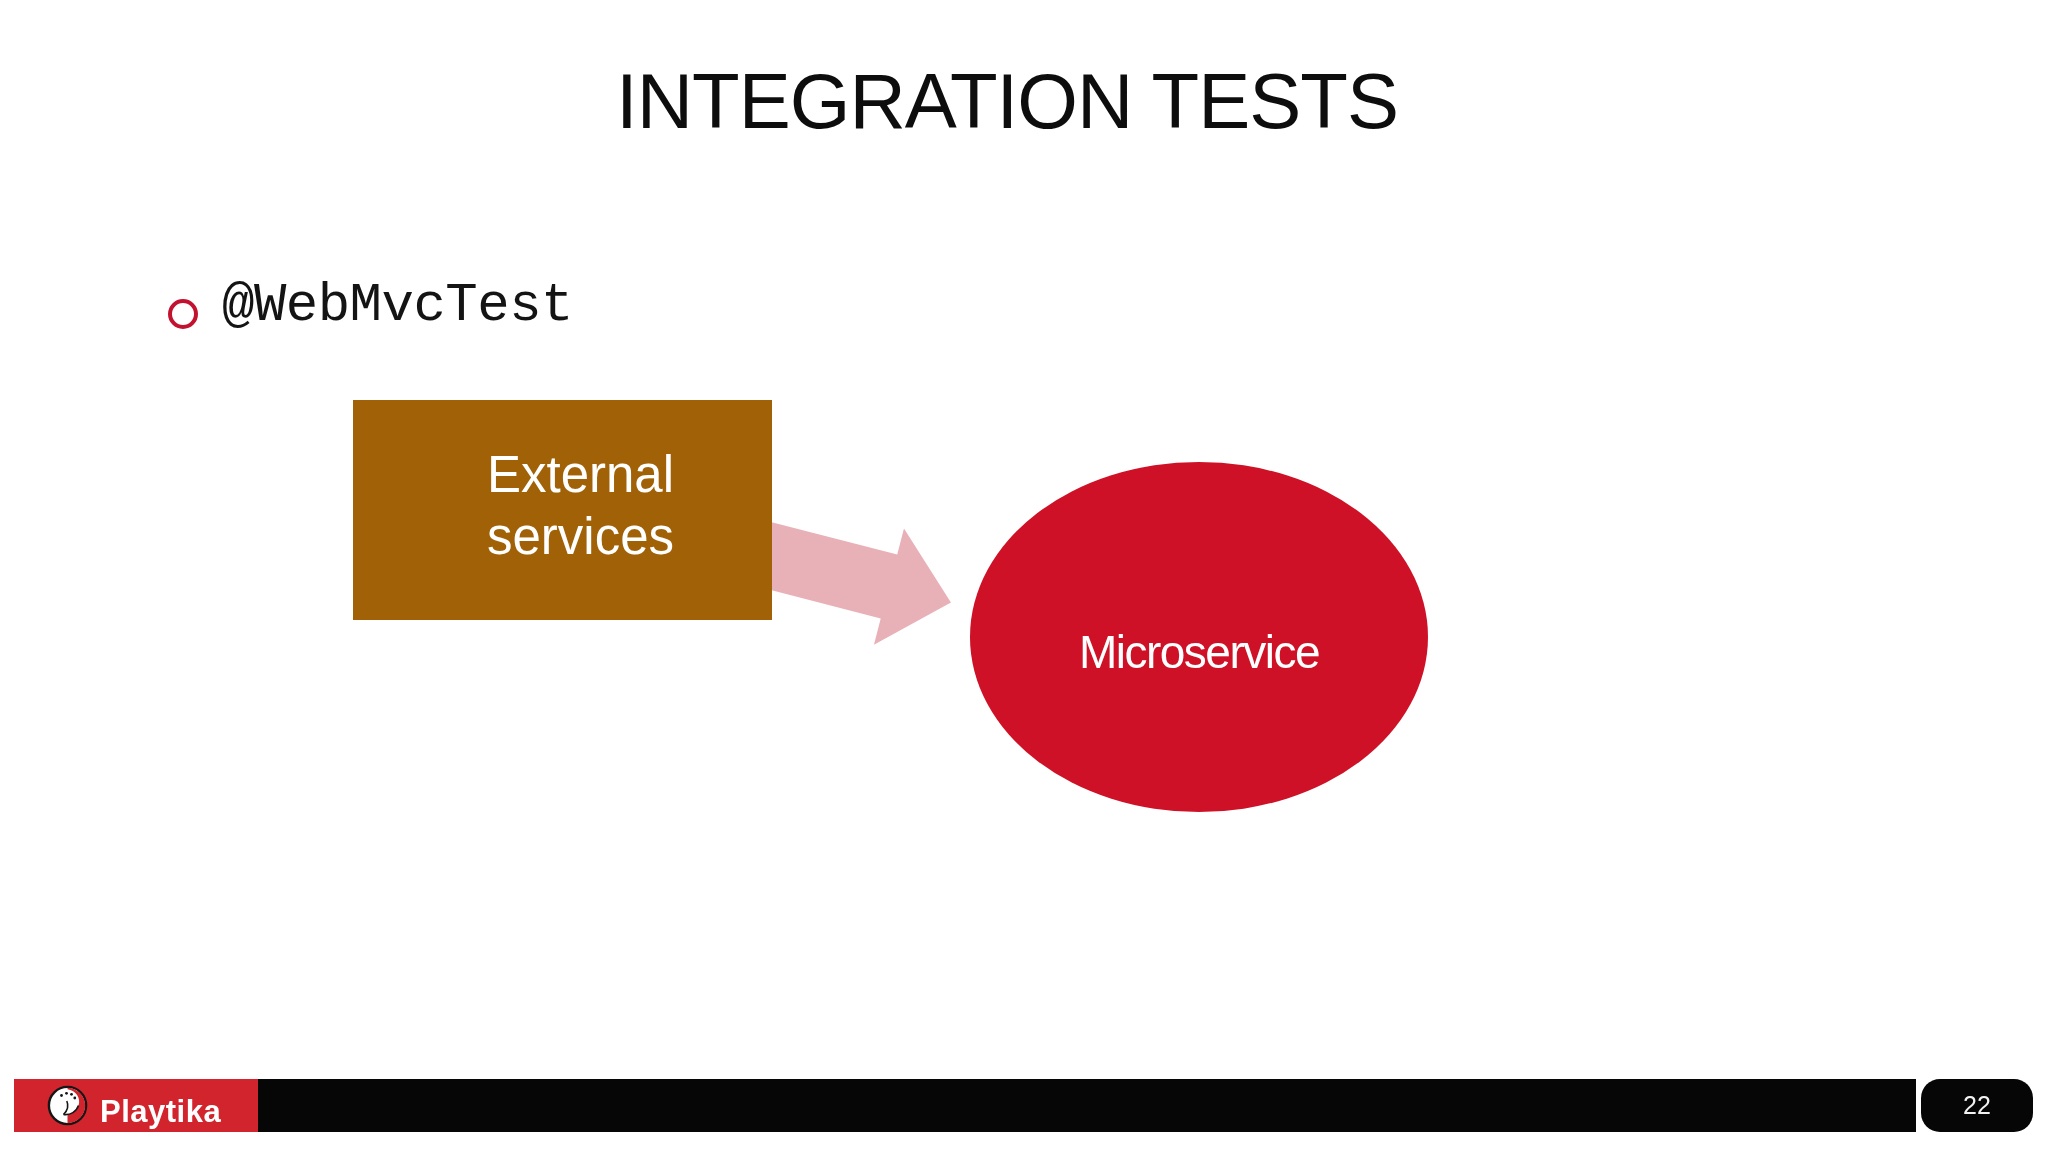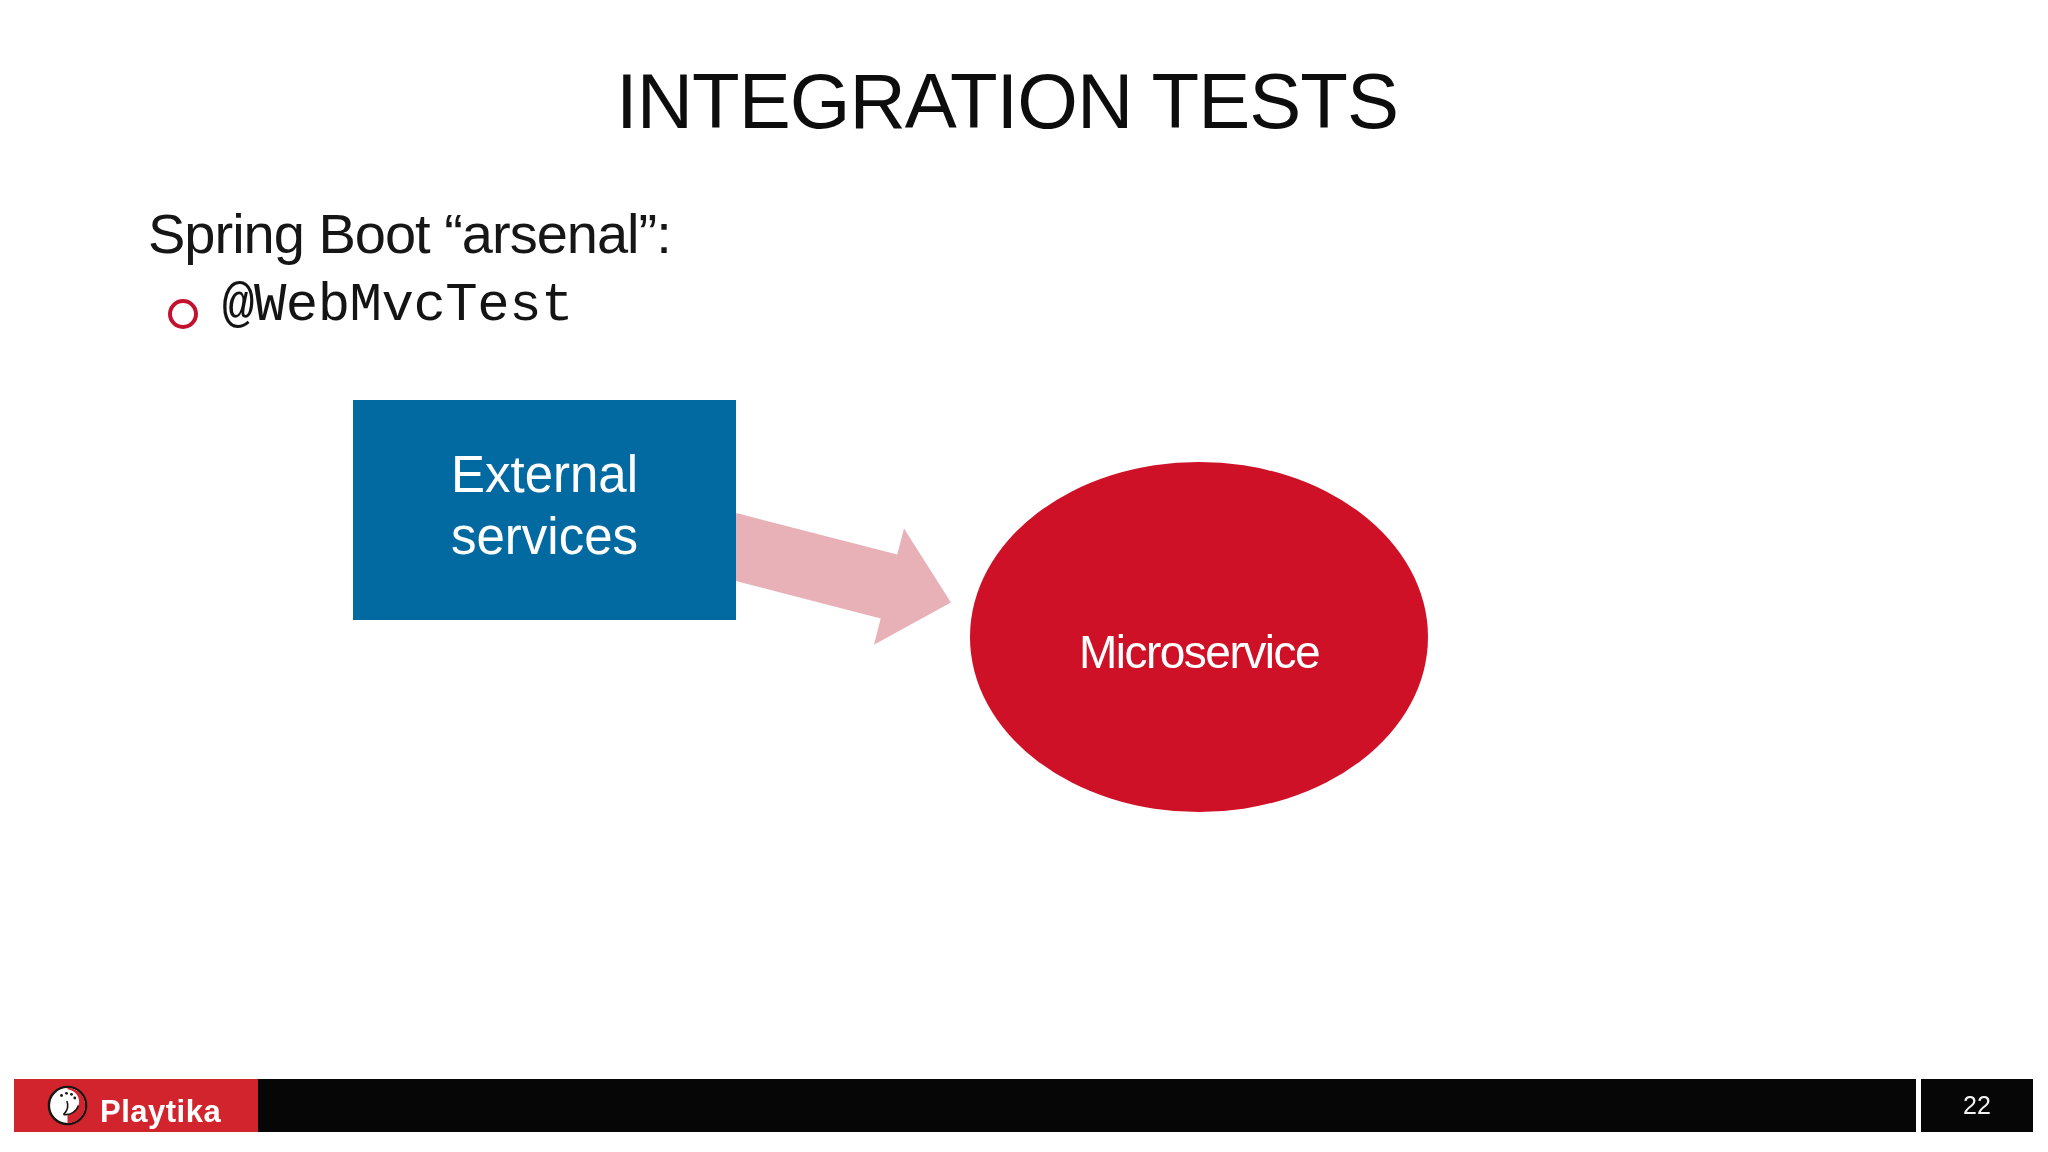--- a/index.html
+++ b/index.html
@@ -56,25 +56,26 @@
   
   .arrow-svg {
     position: absolute;
     left: 690px; top: 470px;
     z-index: 1;
   }
   .ext-box {
     position: absolute;
     left: 353px; top: 400px;
     width: 383px; height: 220px;
-    background: #0369a1;
+    background: #a16207;
     z-index: 2;
     display: flex;
     align-items: center;
     justify-content: center;
+    padding-left: 36px;
   }
   .ext-label {
     width: 290px;
     text-align: center;
     color: #ffffff;
     font-size: 51px;
     line-height: 62px;
     padding-bottom: 8px;
   }
   .ms-ellipse {
@@ -124,34 +125,34 @@
     background: #060606;
   }
   .page-box {
     position: absolute;
     left: 1921px; top: 1079px;
     width: 112px; height: 53px;
     background: #060606;
     display: flex;
     align-items: center;
     justify-content: center;
+    border-radius: 19px;
   }
   .page-num {
     color: #f2f2f2;
     font-size: 25px;
   }
 </style>
 </head>
 <body>
 
 <div class="slide">
 
   <div class="title">INTEGRATION TESTS</div>
 
-  <div class="subtitle">Spring Boot “arsenal”:</div>
 
   <span class="bullet-circle"></span>
   <span class="bullet-text">@WebMvcTest</span>
 
   <svg class="arrow-svg" width="320" height="220" viewBox="0 0 320 220">
     <g transform="translate(46,77) rotate(14.5)">
       <polygon points="-8,-33 158,-33 158,-60 222,0 158,60 158,33 -8,33" fill="#e8b1b7"></polygon>
     </g>
   </svg>
 

